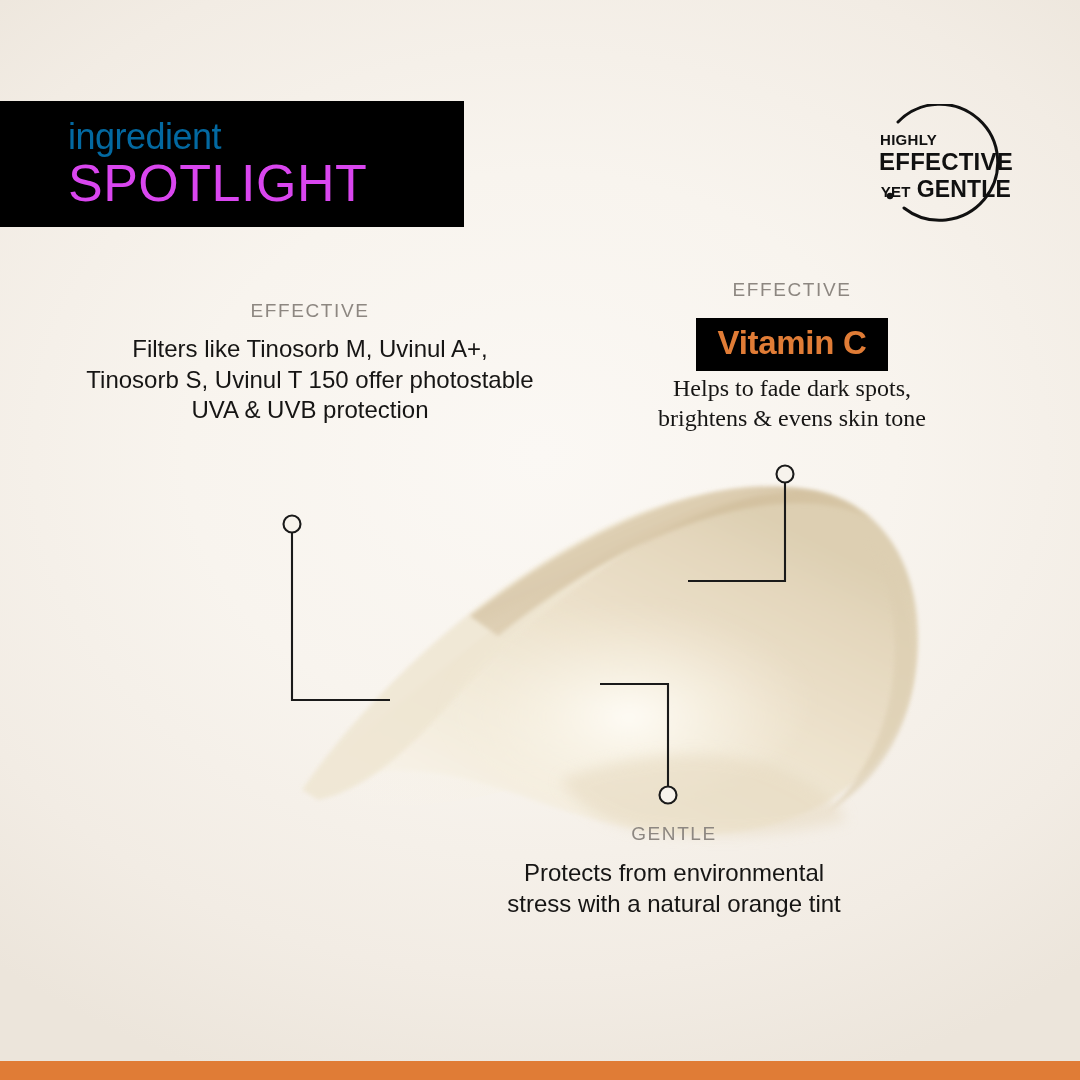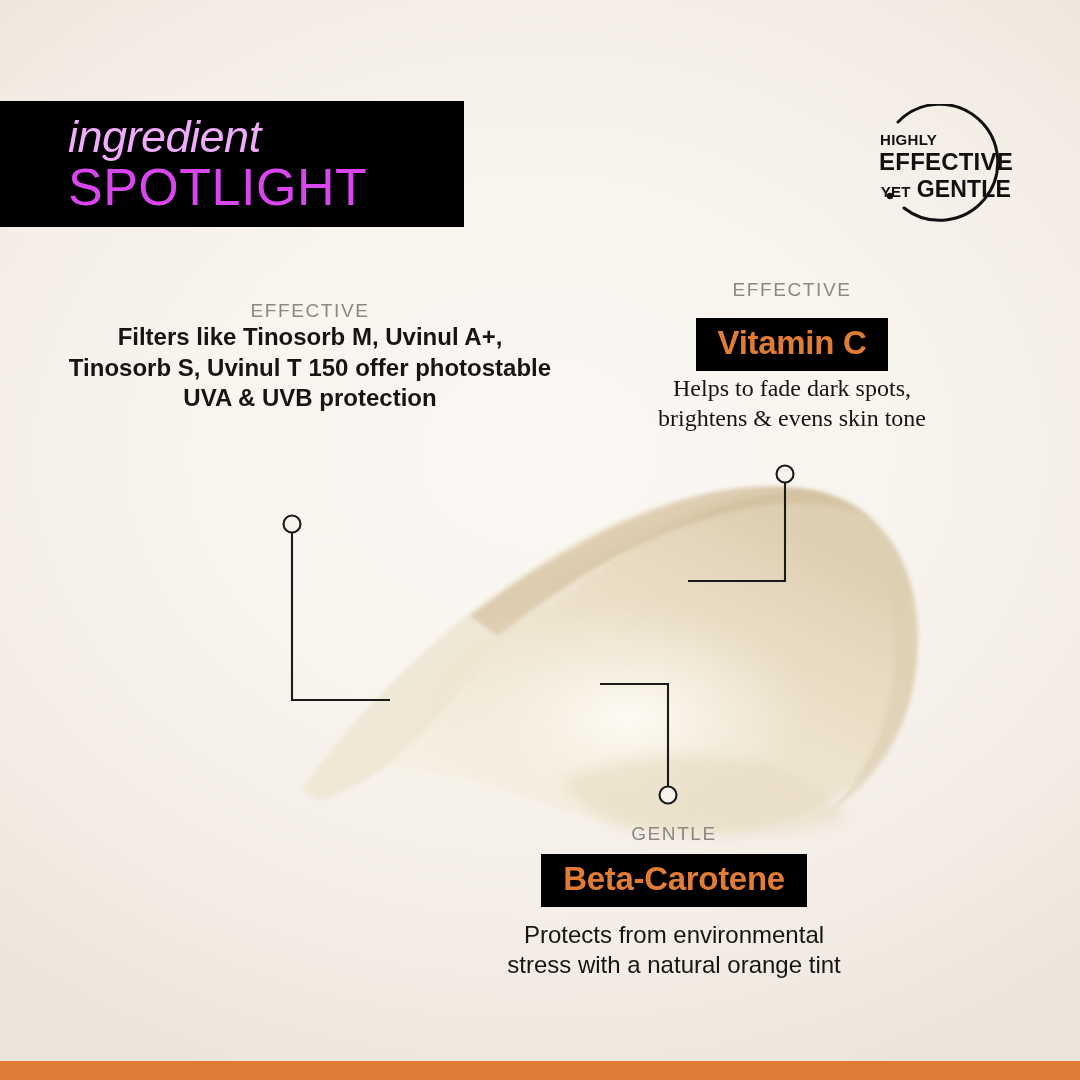--- a/index.html
+++ b/index.html
@@ -29,26 +29,25 @@
     width: 464px;
     height: 126px;
     background: #000000;
     box-sizing: border-box;
     padding-left: 68px;
     display: flex;
     flex-direction: column;
     justify-content: center;
   }
   .title-line1 {
-    color: #f0abfc;
-    font-size: 45px;
+    color: #0369a1;
+    font-size: 36px;
     font-weight: 400;
     line-height: 0.98;
     letter-spacing: -0.5px;
-    font-style: italic;
   }
   .title-line2 {
     color: #d946ef;
     font-size: 52px;
     font-weight: 300;
     line-height: 1.0;
     letter-spacing: 0.5px;
     margin-top: 2px;
   }
 
@@ -131,21 +130,21 @@
     white-space: pre-line;
   }
 
   #callout-uv {
     left: 22px;
     top: 300px;
     width: 576px;
     text-align: center;
   }
   #callout-uv .name-box { margin-top: 9px; }
-  #callout-uv .desc { margin-top: 0; font-weight: bold; }
+  #callout-uv .desc { margin-top: 12px; }
 
   #callout-vitc {
     left: 604px;
     top: 279px;
     width: 376px;
     text-align: center;
   }
   #callout-vitc .name-box { margin-top: 17px; }
   #callout-vitc .desc { margin-top: 2px; font-family: Liberation Serif, serif; }
 
@@ -316,20 +315,19 @@
 
   <div class="callout" id="callout-vitc">
     <div class="eyebrow">EFFECTIVE</div>
     <div class="name-box">Vitamin C</div>
     <div class="desc">Helps to fade dark spots,
 brightens &amp; evens skin tone</div>
   </div>
 
   <div class="callout" id="callout-beta">
     <div class="eyebrow">GENTLE</div>
-    <div class="name-box">Beta-Carotene</div>
     <div class="desc">Protects from environmental
 stress with a natural orange tint</div>
   </div>
 
   <div class="bottom-bar"></div>
 
 </div>
 
 </body></html>

